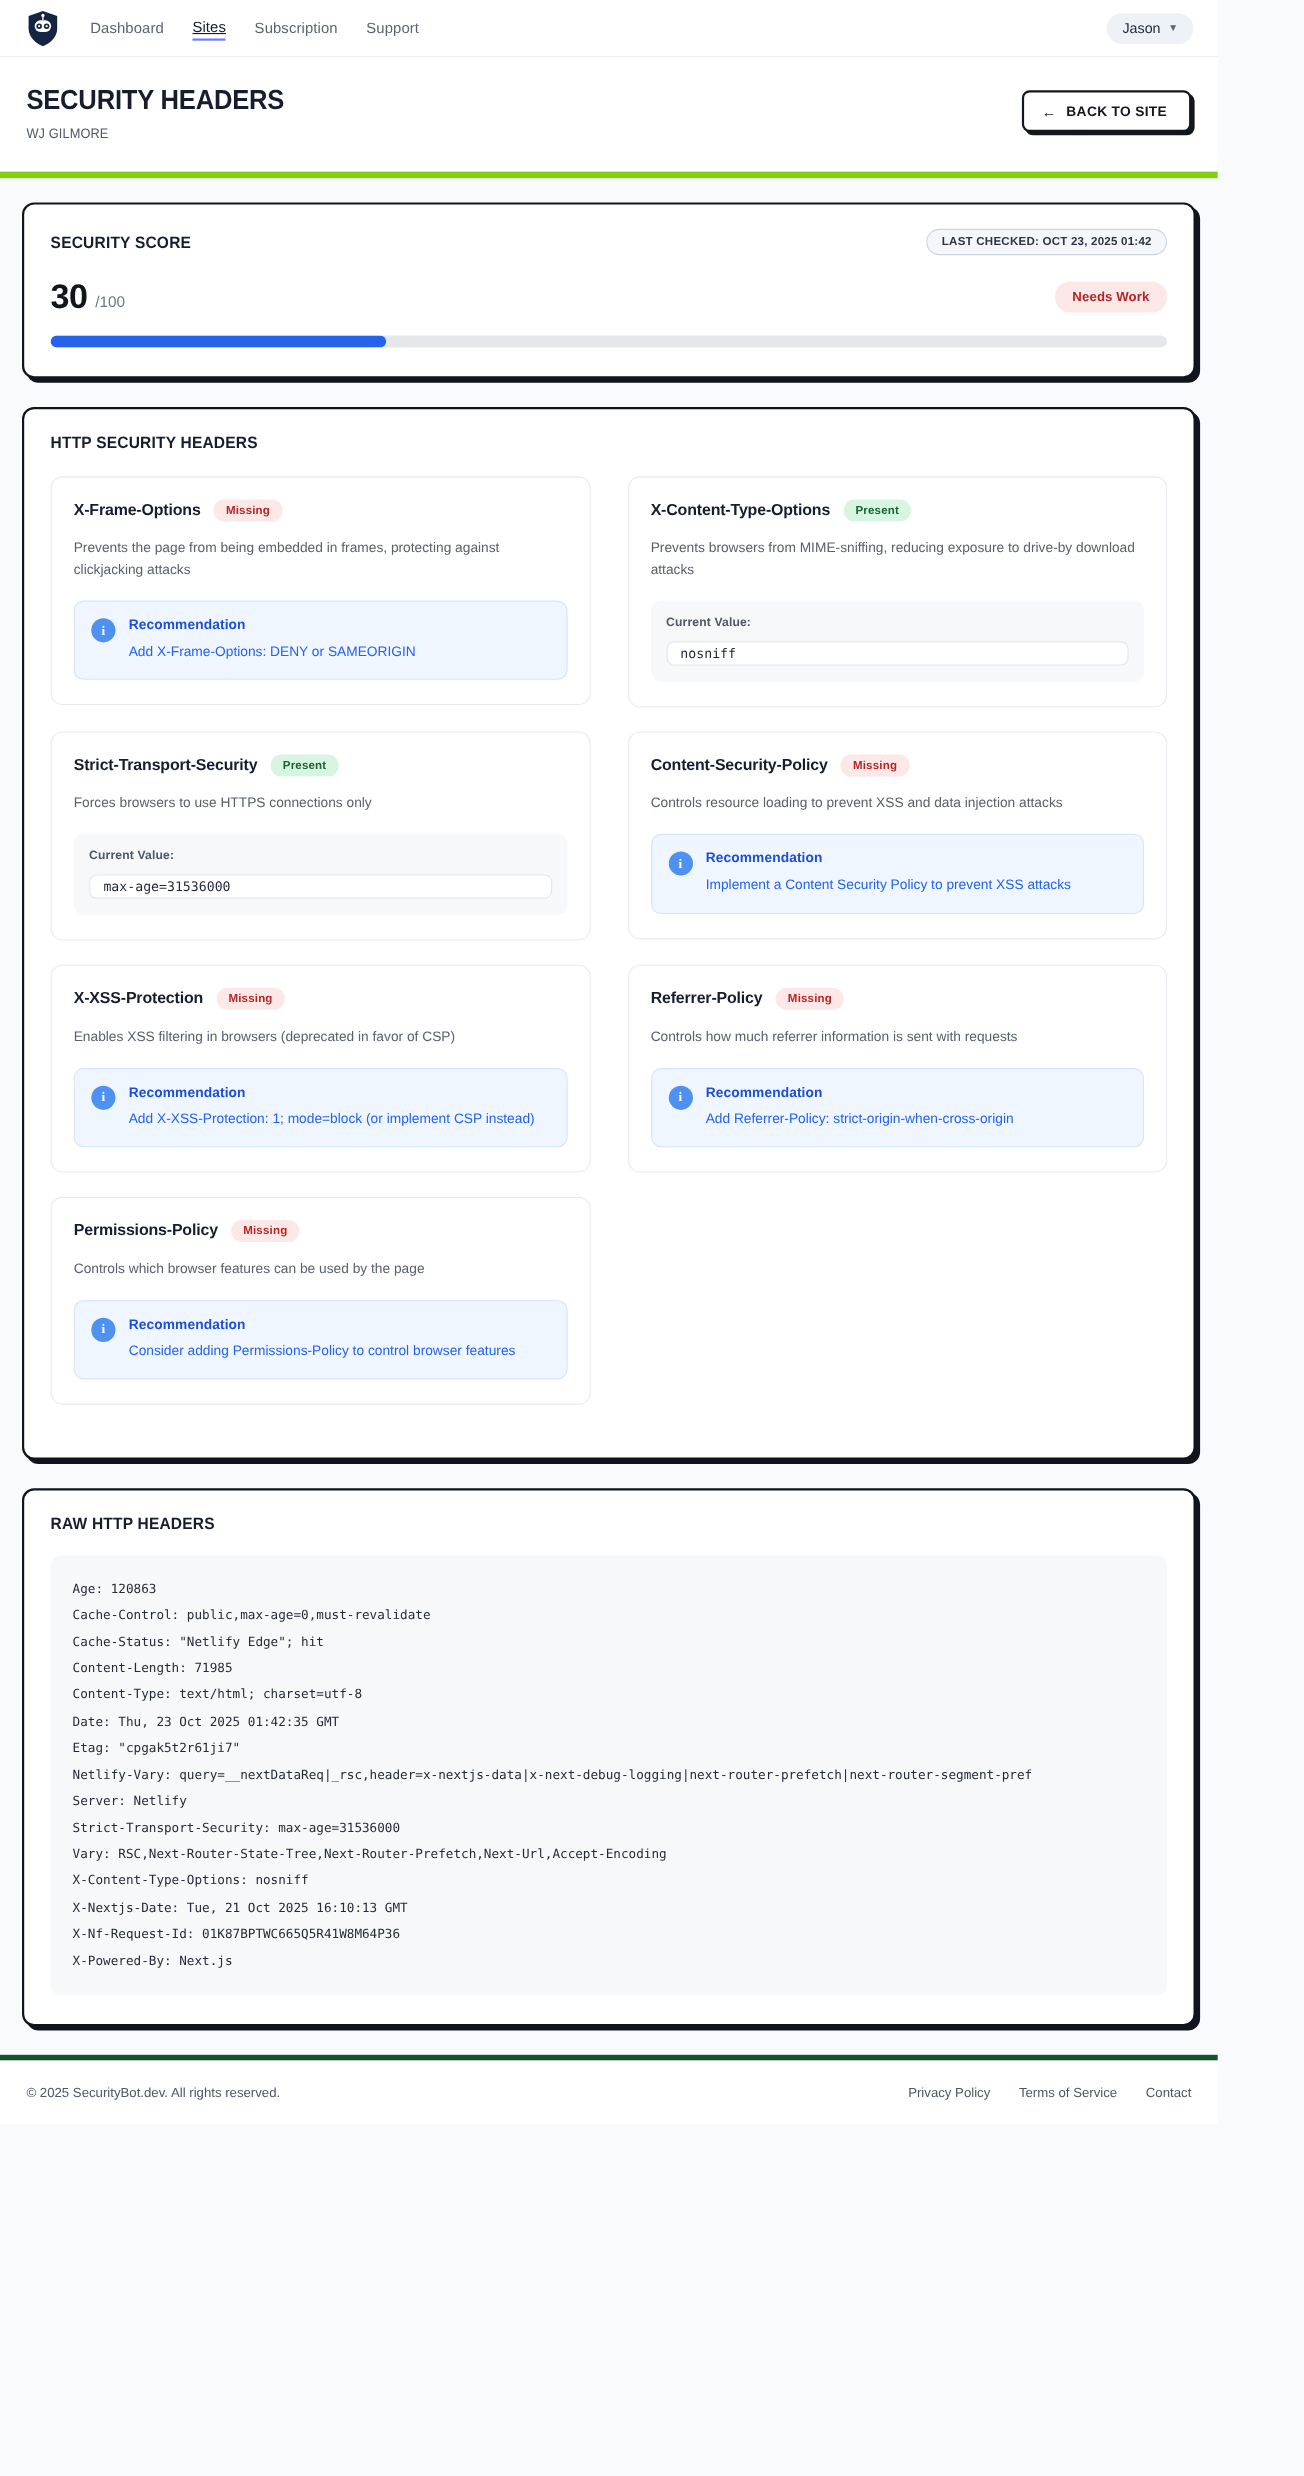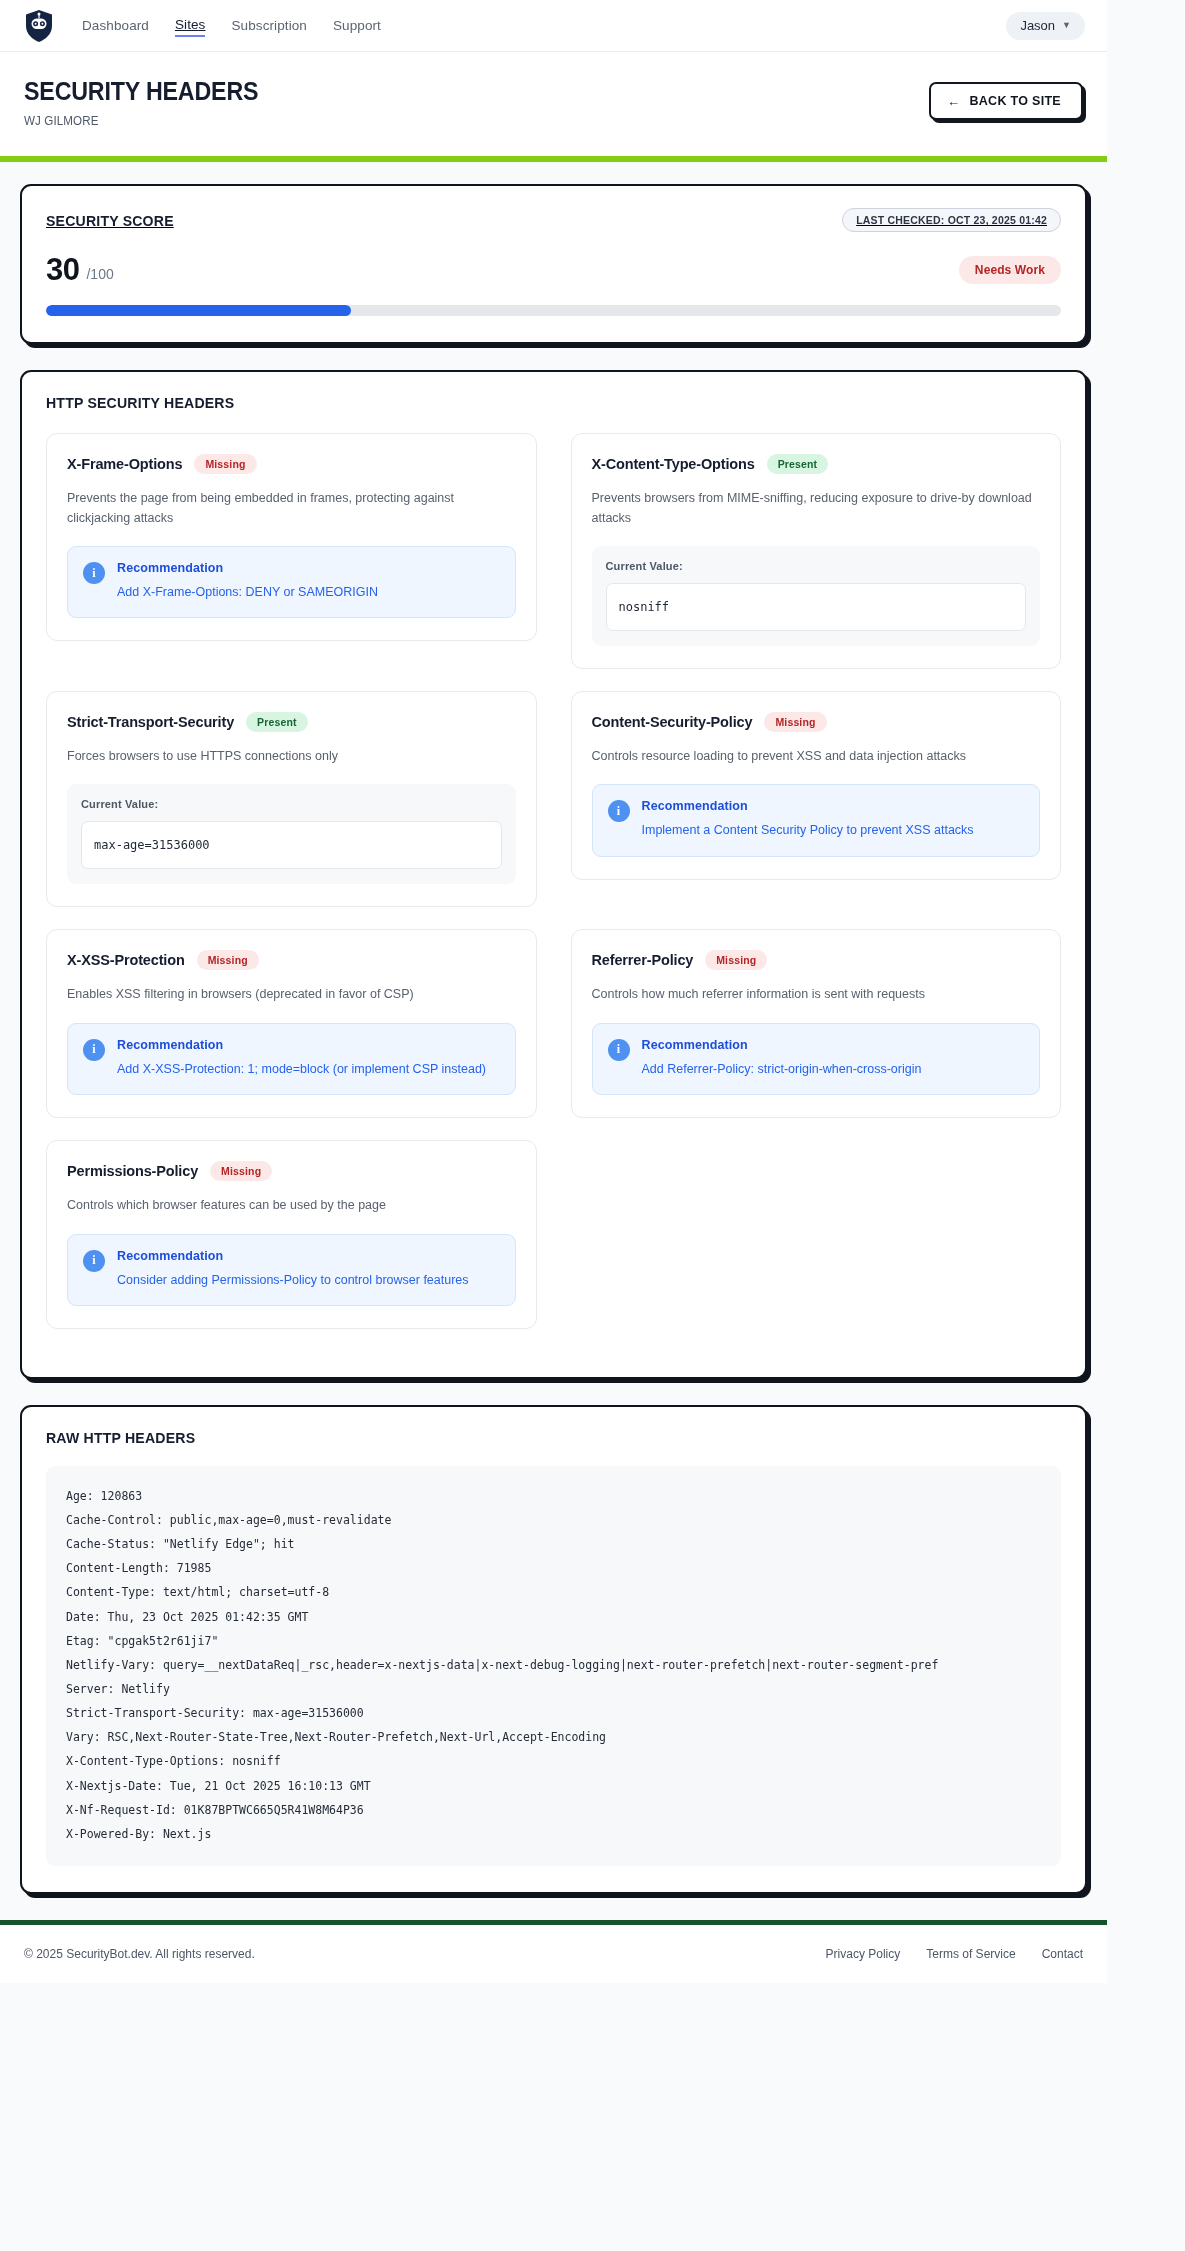--- a/index.html
+++ b/index.html
@@ -114,21 +114,21 @@
   .panel-title {
     font-size: 15px;
     font-weight: 700;
     color: #161d2f;
     letter-spacing: .2px;
     transform: scaleX(.94);
     transform-origin: left center;
   }
 
   
-  .score-head { display: flex; align-items: center; text-decoration: underline; }
+  .score-head { display: flex; align-items: center; }
   .last-checked {
     margin-left: auto;
     border: 1px solid #cdd4de;
     background: #f4f6f9;
     border-radius: 14px;
     padding: 5px 13px;
     font-size: 10.5px;
     font-weight: 700;
     color: #2c3545;
     letter-spacing: .2px;
@@ -256,21 +256,21 @@
     font-size: 11px;
     font-weight: 700;
     color: #4d5766;
     letter-spacing: .15px;
   }
   .value-field {
     margin-top: 11px;
     background: #ffffff;
     border: 1px solid #e3e7ec;
     border-radius: 7px;
-    padding: 16px 12px;
+    padding: 3px 12px;
     font-family: "DejaVu Sans Mono", monospace;
     font-size: 12px;
     color: #1f2633;
     overflow: hidden;
     white-space: nowrap;
   }
 
   
   .raw-box {
     margin-top: 20px;

